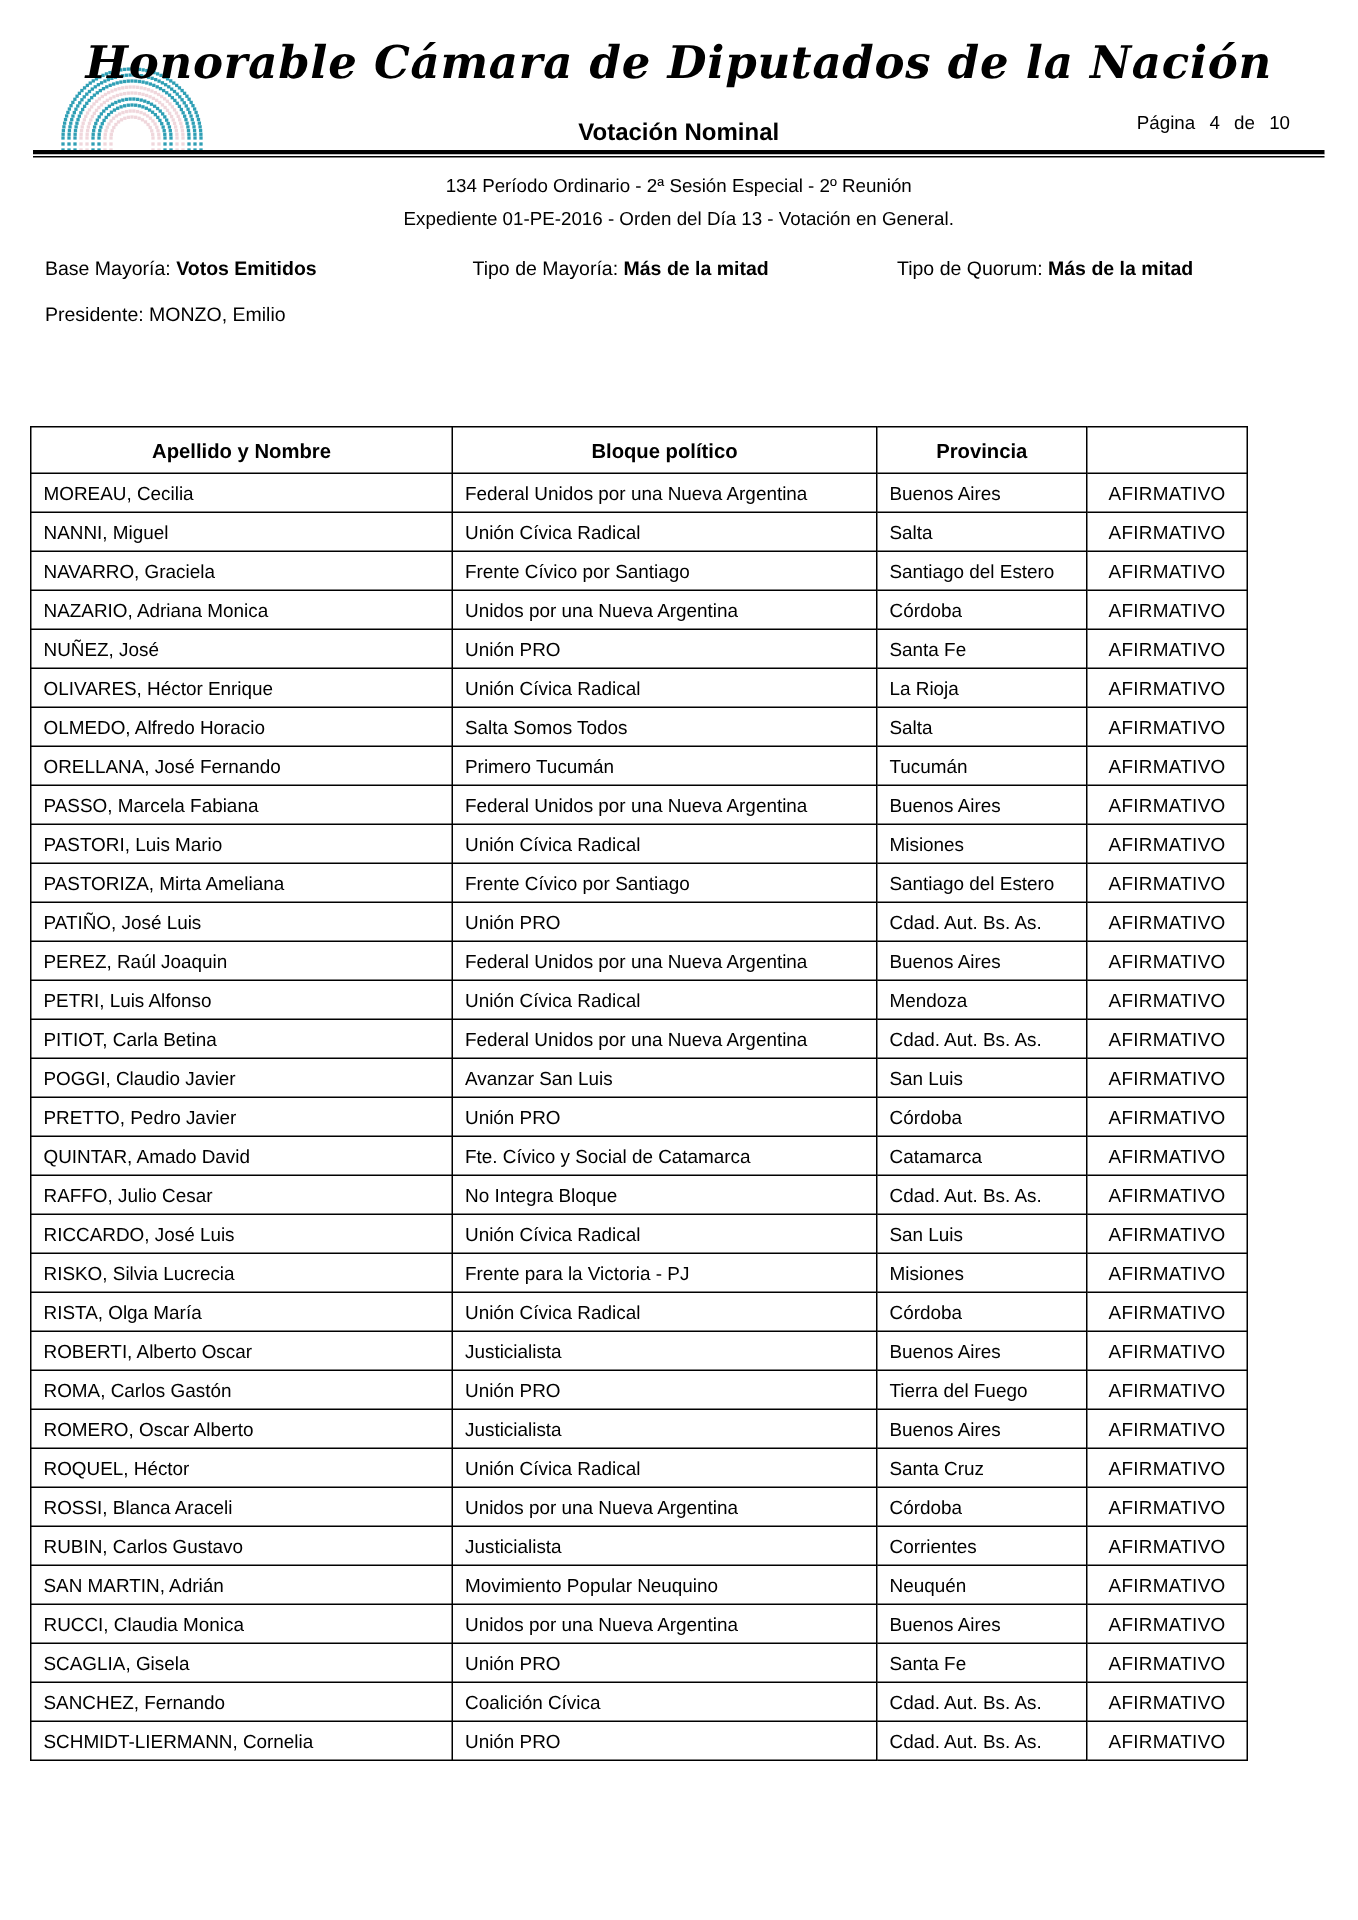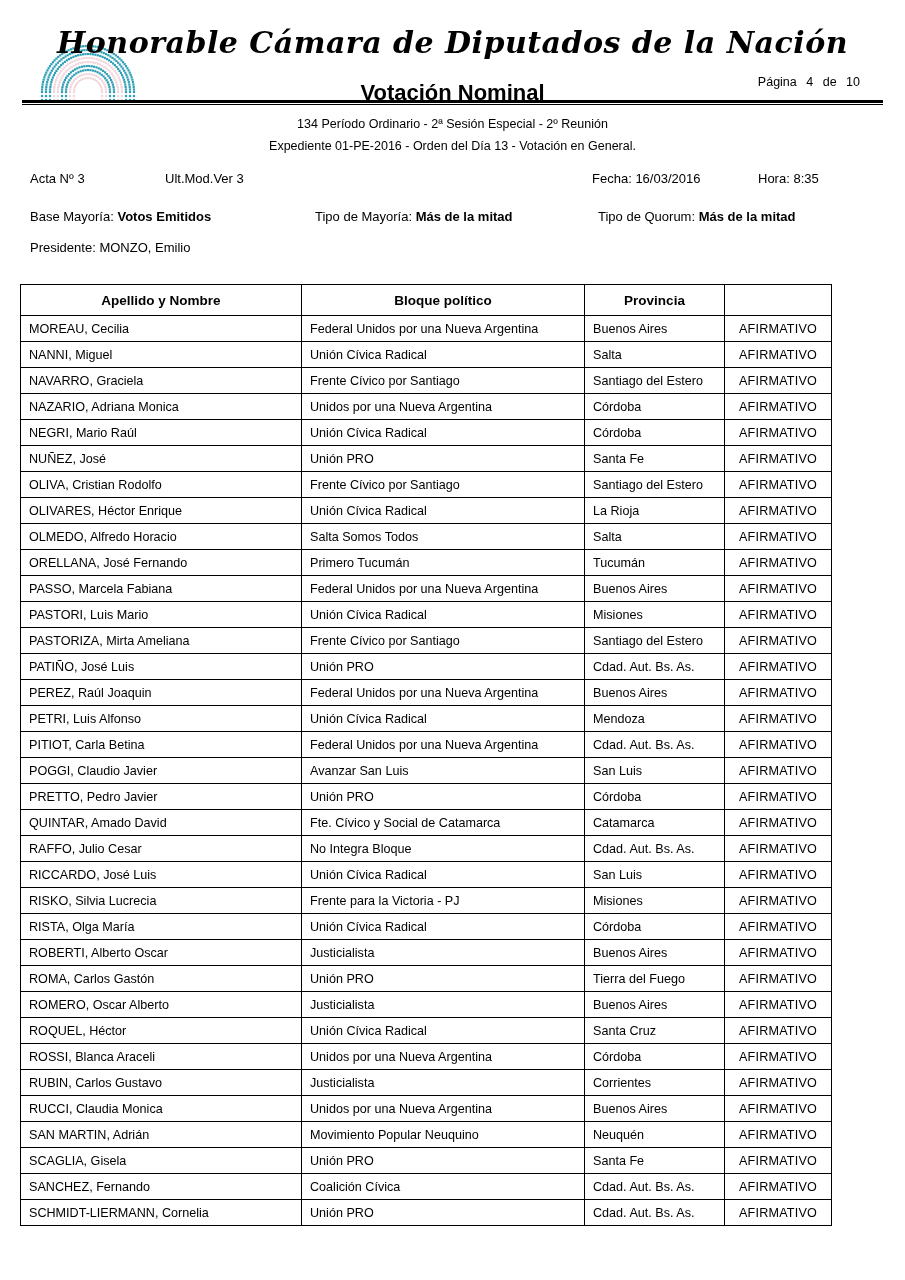--- a/index.html
+++ b/index.html
@@ -43,21 +43,21 @@
     letter-spacing: 0.5px;
     line-height: 1;
     white-space: nowrap;
   }
   .subtitle-bold {
     position: absolute;
     left: 0;
     right: 0;
     top: 80px;
     text-align: center;
-    font-size: 22px;
+    font-size: 16px;
     font-weight: 700;
   }
   .page-indicator {
     position: absolute;
     right: 42px;
     top: 75px;
     font-size: 12.5px;
     white-space: nowrap;
   }
   .page-indicator span { margin: 0 3px; }
@@ -563,38 +563,20 @@
   </div>
 </div>
 
 <div class="session-lines">
   <div>134 Período Ordinario - 2ª Sesión Especial - 2º Reunión</div>
   <div>Expediente 01-PE-2016 - Orden del Día 13 - Votación en General.</div>
 </div>
 
 <div class="meta">
 
-  <div class="meta-row">
-    <div class="meta-cell" style="left:30px;">
-      <span>Acta Nº</span>
-      <span>3</span>
-    </div>
-    <div class="meta-cell" style="left:165px;">
-      <span>Ult.Mod.Ver</span>
-      <span>3</span>
-    </div>
-    <div class="meta-cell" style="left:592px;">
-      <span>Fecha:</span>
-      <span>16/03/2016</span>
-    </div>
-    <div class="meta-cell" style="left:758px;">
-      <span>Hora:</span>
-      <span>8:35</span>
-    </div>
-  </div>
 
   <div class="meta-row" style="margin-top:10px;">
     <div class="meta-cell" style="left:30px;">
       <span>Base Mayoría:</span>
       <b>Votos Emitidos</b>
     </div>
     <div class="meta-cell" style="left:315px;">
       <span>Tipo de Mayoría:</span>
       <b>Más de la mitad</b>
     </div>
@@ -648,38 +630,26 @@
           <td class="c-prov">Santiago del Estero</td>
           <td class="c-vote">AFIRMATIVO</td>
         </tr>
         <tr>
           <td class="c-name">NAZARIO, Adriana Monica</td>
           <td class="c-block">Unidos por una Nueva Argentina</td>
           <td class="c-prov">Córdoba</td>
           <td class="c-vote">AFIRMATIVO</td>
         </tr>
         <tr>
-          <td class="c-name">NEGRI, Mario Raúl</td>
-          <td class="c-block">Unión Cívica Radical</td>
-          <td class="c-prov">Córdoba</td>
-          <td class="c-vote">AFIRMATIVO</td>
-        </tr>
-        <tr>
           <td class="c-name">NUÑEZ, José</td>
           <td class="c-block">Unión PRO</td>
           <td class="c-prov">Santa Fe</td>
           <td class="c-vote">AFIRMATIVO</td>
         </tr>
         <tr>
-          <td class="c-name">OLIVA, Cristian Rodolfo</td>
-          <td class="c-block">Frente Cívico por Santiago</td>
-          <td class="c-prov">Santiago del Estero</td>
-          <td class="c-vote">AFIRMATIVO</td>
-        </tr>
-        <tr>
           <td class="c-name">OLIVARES, Héctor Enrique</td>
           <td class="c-block">Unión Cívica Radical</td>
           <td class="c-prov">La Rioja</td>
           <td class="c-vote">AFIRMATIVO</td>
         </tr>
         <tr>
           <td class="c-name">OLMEDO, Alfredo Horacio</td>
           <td class="c-block">Salta Somos Todos</td>
           <td class="c-prov">Salta</td>
           <td class="c-vote">AFIRMATIVO</td>
@@ -804,32 +774,32 @@
           <td class="c-prov">Córdoba</td>
           <td class="c-vote">AFIRMATIVO</td>
         </tr>
         <tr>
           <td class="c-name">RUBIN, Carlos Gustavo</td>
           <td class="c-block">Justicialista</td>
           <td class="c-prov">Corrientes</td>
           <td class="c-vote">AFIRMATIVO</td>
         </tr>
         <tr>
+          <td class="c-name">SAN MARTIN, Adrián</td>
+          <td class="c-block">Movimiento Popular Neuquino</td>
+          <td class="c-prov">Neuquén</td>
+          <td class="c-vote">AFIRMATIVO</td>
+        </tr>
+        <tr>
           <td class="c-name">RUCCI, Claudia Monica</td>
           <td class="c-block">Unidos por una Nueva Argentina</td>
           <td class="c-prov">Buenos Aires</td>
           <td class="c-vote">AFIRMATIVO</td>
         </tr>
         <tr>
-          <td class="c-name">SAN MARTIN, Adrián</td>
-          <td class="c-block">Movimiento Popular Neuquino</td>
-          <td class="c-prov">Neuquén</td>
-          <td class="c-vote">AFIRMATIVO</td>
-        </tr>
-        <tr>
           <td class="c-name">SCAGLIA, Gisela</td>
           <td class="c-block">Unión PRO</td>
           <td class="c-prov">Santa Fe</td>
           <td class="c-vote">AFIRMATIVO</td>
         </tr>
         <tr>
           <td class="c-name">SANCHEZ, Fernando</td>
           <td class="c-block">Coalición Cívica</td>
           <td class="c-prov">Cdad. Aut. Bs. As.</td>
           <td class="c-vote">AFIRMATIVO</td>

